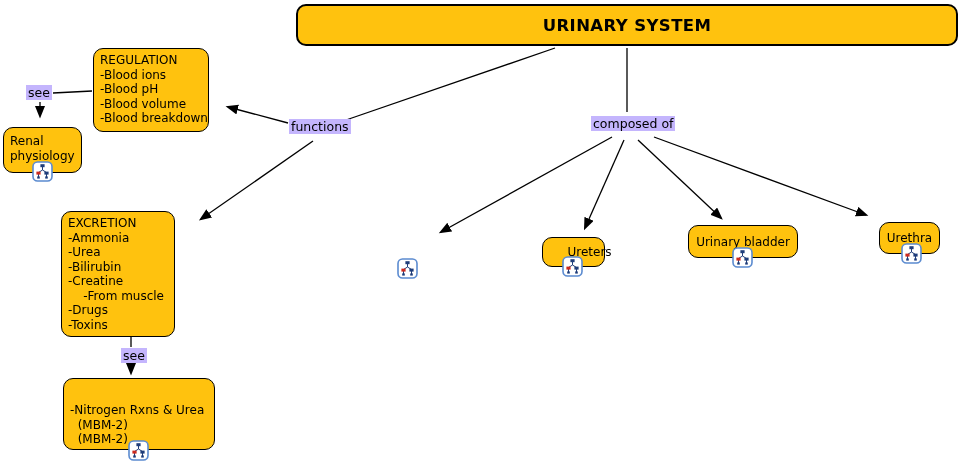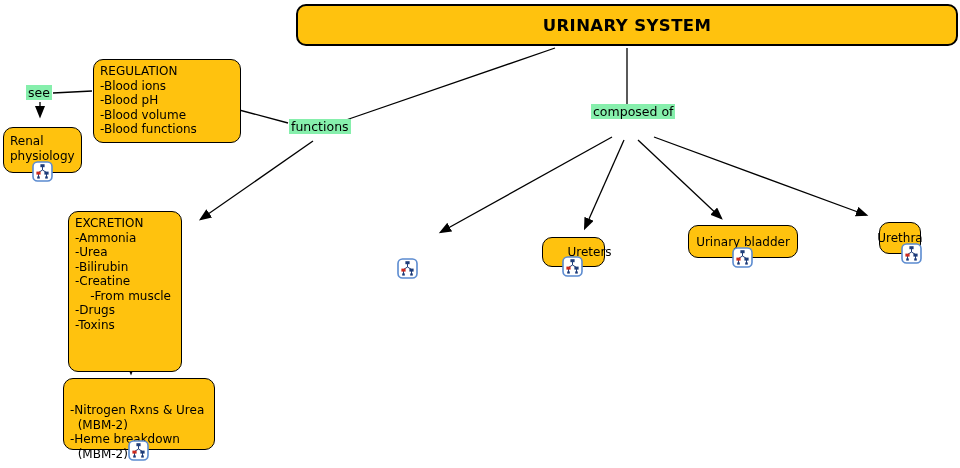--- a/index.html
+++ b/index.html
@@ -13,21 +13,21 @@
   .wire{stroke:var(--line-color,#000);stroke-width:1.3;fill:none;}
   .ah{fill:var(--line-color,#000);}
   .node{position:absolute;background:var(--node-fill,#FFC20E);
         border:1.6px solid var(--node-border,#000);border-radius:10px;
         box-sizing:border-box;}
   .title-node{display:flex;align-items:center;justify-content:center;
         border-width:2px;font-weight:bold;font-size:16.5px;letter-spacing:.4px;}
   .list-node{padding:4px 6px 2px 6px;font-size:12px;line-height:14.5px;}
   .list-node .bline{white-space:pre;}
   .leaf-node{display:flex;align-items:center;justify-content:center;font-size:12px;}
-  .link-label{position:absolute;font-size:12.5px;background:#86efac;padding:0 2px;}
+  .link-label{position:absolute;font-size:12.5px;background:#c4b5fd;padding:0 2px;}
   .res-icon{position:absolute;width:21px;height:21px;display:block;cursor:pointer;}
   .res-frame{fill:#fff;stroke:var(--icon-border,#5B8BD0);stroke-width:1.6;}
   .res-line{stroke:var(--icon-navy,#1F3D7A);stroke-width:1;}
   .res-navy{fill:var(--icon-navy,#1F3D7A);}
   .res-red{fill:var(--icon-red,#CC2A1E);}
 </style>
 </head>
 <body>
 
 <div id="canvas">
@@ -59,64 +59,63 @@
     <line class="wire" x1="131" y1="336" x2="131" y2="347"></line>
     <line class="wire" x1="131" y1="362" x2="131" y2="373" marker-end="url(#ah)"></line>
   </svg>
 
   <div class="node title-node" style="left:296px;top:4px;width:662px;height:42px;">
     <span>URINARY SYSTEM</span>
   </div>
 
   <div class="link-label" style="left:26px;top:85px;">see</div>
   <div class="link-label" style="left:289px;top:119px;">functions</div>
-  <div class="link-label" style="left:591px;top:104px;">composed of</div>
+  <div class="link-label" style="left:591px;top:116px;">composed of</div>
   <div class="link-label" style="left:121px;top:348px;">see</div>
 
-  <div class="node list-node" style="left:93px;top:59px;width:148px;height:84px;">
+  <div class="node list-node" style="left:93px;top:48px;width:116px;height:84px;">
     <div class="bline">REGULATION</div>
     <div class="bline">-Blood ions</div>
     <div class="bline">-Blood pH</div>
     <div class="bline">-Blood volume</div>
-    <div class="bline">-Blood functions</div>
+    <div class="bline">-Blood breakdown</div>
   </div>
 
   <div class="node list-node" style="left:3px;top:127px;width:79px;height:46px;padding-top:6px;">
     <div class="bline">Renal</div>
     <div class="bline">physiology</div>
   </div>
   <span class="res-icon" style="left:32px;top:161px;"><svg width="21" height="21" viewBox="0 0 21 21">
         <rect class="res-frame" x="1" y="1" width="19" height="19" rx="4.5"></rect>
         <line class="res-line" x1="10.5" y1="5.5" x2="10.5" y2="9"></line>
         <line class="res-line" x1="10.5" y1="9" x2="6.5" y2="11.5"></line>
         <line class="res-line" x1="10.5" y1="9" x2="14.5" y2="11.5"></line>
         <line class="res-line" x1="6.5" y1="13" x2="6.5" y2="16"></line>
         <line class="res-line" x1="14.5" y1="13" x2="14.5" y2="16"></line>
         <rect class="res-navy" x="8.4" y="3.2" width="4.2" height="3"></rect>
         <rect class="res-red" x="4.4" y="10.6" width="4.2" height="3"></rect>
         <rect class="res-navy" x="12.4" y="10.6" width="4.2" height="3"></rect>
         <rect class="res-navy" x="5.2" y="15.4" width="2.6" height="2.2"></rect>
         <rect class="res-navy" x="13.2" y="15.4" width="2.6" height="2.2"></rect>
       </svg></span>
 
-  <div class="node list-node" style="left:68px;top:211px;width:114px;height:161px;">
+  <div class="node list-node" style="left:61px;top:211px;width:114px;height:126px;">
     <div class="bline">EXCRETION</div>
     <div class="bline">-Ammonia</div>
     <div class="bline">-Urea</div>
     <div class="bline">-Bilirubin</div>
     <div class="bline">-Creatine</div>
     <div class="bline">    -From muscle</div>
     <div class="bline">-Drugs</div>
     <div class="bline">-Toxins</div>
   </div>
 
   <div class="node list-node" style="left:63px;top:378px;width:152px;height:72px;padding-top:24px;">
     <div class="bline">-Nitrogen Rxns &amp; Urea</div>
     <div class="bline">  (MBM-2)</div>
-    <div class="bline">-Heme breakdown</div>
     <div class="bline">  (MBM-2)</div>
   </div>
   <span class="res-icon" style="left:128px;top:440px;"><svg width="21" height="21" viewBox="0 0 21 21">
         <rect class="res-frame" x="1" y="1" width="19" height="19" rx="4.5"></rect>
         <line class="res-line" x1="10.5" y1="5.5" x2="10.5" y2="9"></line>
         <line class="res-line" x1="10.5" y1="9" x2="6.5" y2="11.5"></line>
         <line class="res-line" x1="10.5" y1="9" x2="14.5" y2="11.5"></line>
         <line class="res-line" x1="6.5" y1="13" x2="6.5" y2="16"></line>
         <line class="res-line" x1="14.5" y1="13" x2="14.5" y2="16"></line>
         <rect class="res-navy" x="8.4" y="3.2" width="4.2" height="3"></rect>
@@ -167,21 +166,21 @@
         <line class="res-line" x1="10.5" y1="9" x2="14.5" y2="11.5"></line>
         <line class="res-line" x1="6.5" y1="13" x2="6.5" y2="16"></line>
         <line class="res-line" x1="14.5" y1="13" x2="14.5" y2="16"></line>
         <rect class="res-navy" x="8.4" y="3.2" width="4.2" height="3"></rect>
         <rect class="res-red" x="4.4" y="10.6" width="4.2" height="3"></rect>
         <rect class="res-navy" x="12.4" y="10.6" width="4.2" height="3"></rect>
         <rect class="res-navy" x="5.2" y="15.4" width="2.6" height="2.2"></rect>
         <rect class="res-navy" x="13.2" y="15.4" width="2.6" height="2.2"></rect>
       </svg></span>
 
-  <div class="node leaf-node" style="left:879px;top:222px;width:42px;height:32px;">
+  <div class="node leaf-node" style="left:879px;top:222px;width:61px;height:32px;">
     <span>Urethra</span>
   </div>
   <span class="res-icon" style="left:901px;top:243px;"><svg width="21" height="21" viewBox="0 0 21 21">
         <rect class="res-frame" x="1" y="1" width="19" height="19" rx="4.5"></rect>
         <line class="res-line" x1="10.5" y1="5.5" x2="10.5" y2="9"></line>
         <line class="res-line" x1="10.5" y1="9" x2="6.5" y2="11.5"></line>
         <line class="res-line" x1="10.5" y1="9" x2="14.5" y2="11.5"></line>
         <line class="res-line" x1="6.5" y1="13" x2="6.5" y2="16"></line>
         <line class="res-line" x1="14.5" y1="13" x2="14.5" y2="16"></line>
         <rect class="res-navy" x="8.4" y="3.2" width="4.2" height="3"></rect>

